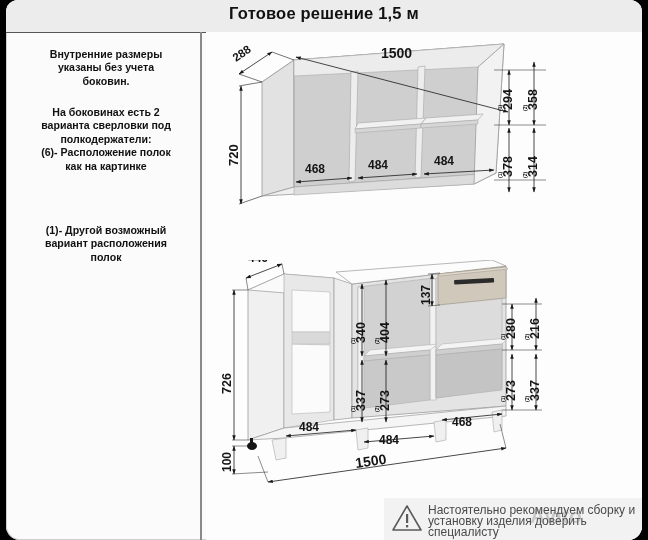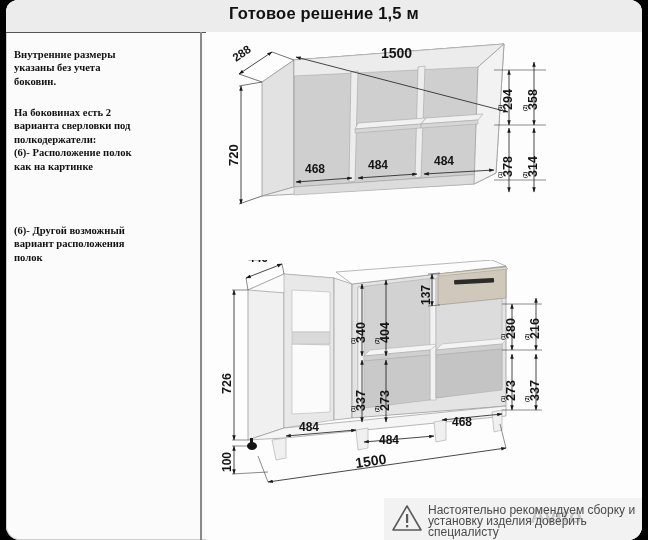--- a/index.html
+++ b/index.html
@@ -36,24 +36,24 @@
   
   .vdiv{
     position:absolute;left:194px;top:32px;width:1.5px;height:508px;
     background:#8a8a8a;
   }
   .left-pane{
     position:absolute;left:8px;top:34px;width:184px;height:500px;
     background:#fbfbfb;
   }
   .note{
-    width:184px;text-align:left;
+    width:184px;text-align:center;
     font-size:10.6px;font-weight:bold;color:#111;
     line-height:13.4px;
-    font-family:Liberation Serif, serif;
+    font-family:Liberation Sans, sans-serif;
     white-space:pre-line;
   }
   .note.n1{position:absolute;top:14px;}
   .note.n2{position:absolute;top:72px;}
   .note.n3{position:absolute;top:190px;}
   .note.n4{position:absolute;top:270px;}
   .note.n5{position:absolute;top:378px;}
 
   .right-pane{
     position:absolute;left:200px;top:32px;width:436px;height:508px;
@@ -107,21 +107,21 @@
 
     <div class="left-pane">
       <div class="note n1">Внутренние размеры
 указаны без учета
 боковин.</div>
       <div class="note n2">На боковинах есть 2
 варианта сверловки под
 полкодержатели:
 (6)- Расположение полок
 как на картинке</div>
-      <div class="note n3">(6)- Другой возможный
+      <div class="note n3">(1)- Другой возможный
 вариант расположения
 полок</div>
     </div>
 
     <div class="right-pane">
 
       <svg width="436" height="230" viewBox="0 0 436 230">
         <defs>
           <marker id="ah" markerWidth="7" markerHeight="7" refX="6" refY="2.2" orient="auto">
             <path d="M0,0 L6.5,2.2 L0,4.4 z" fill="#1a1a1a"></path>

